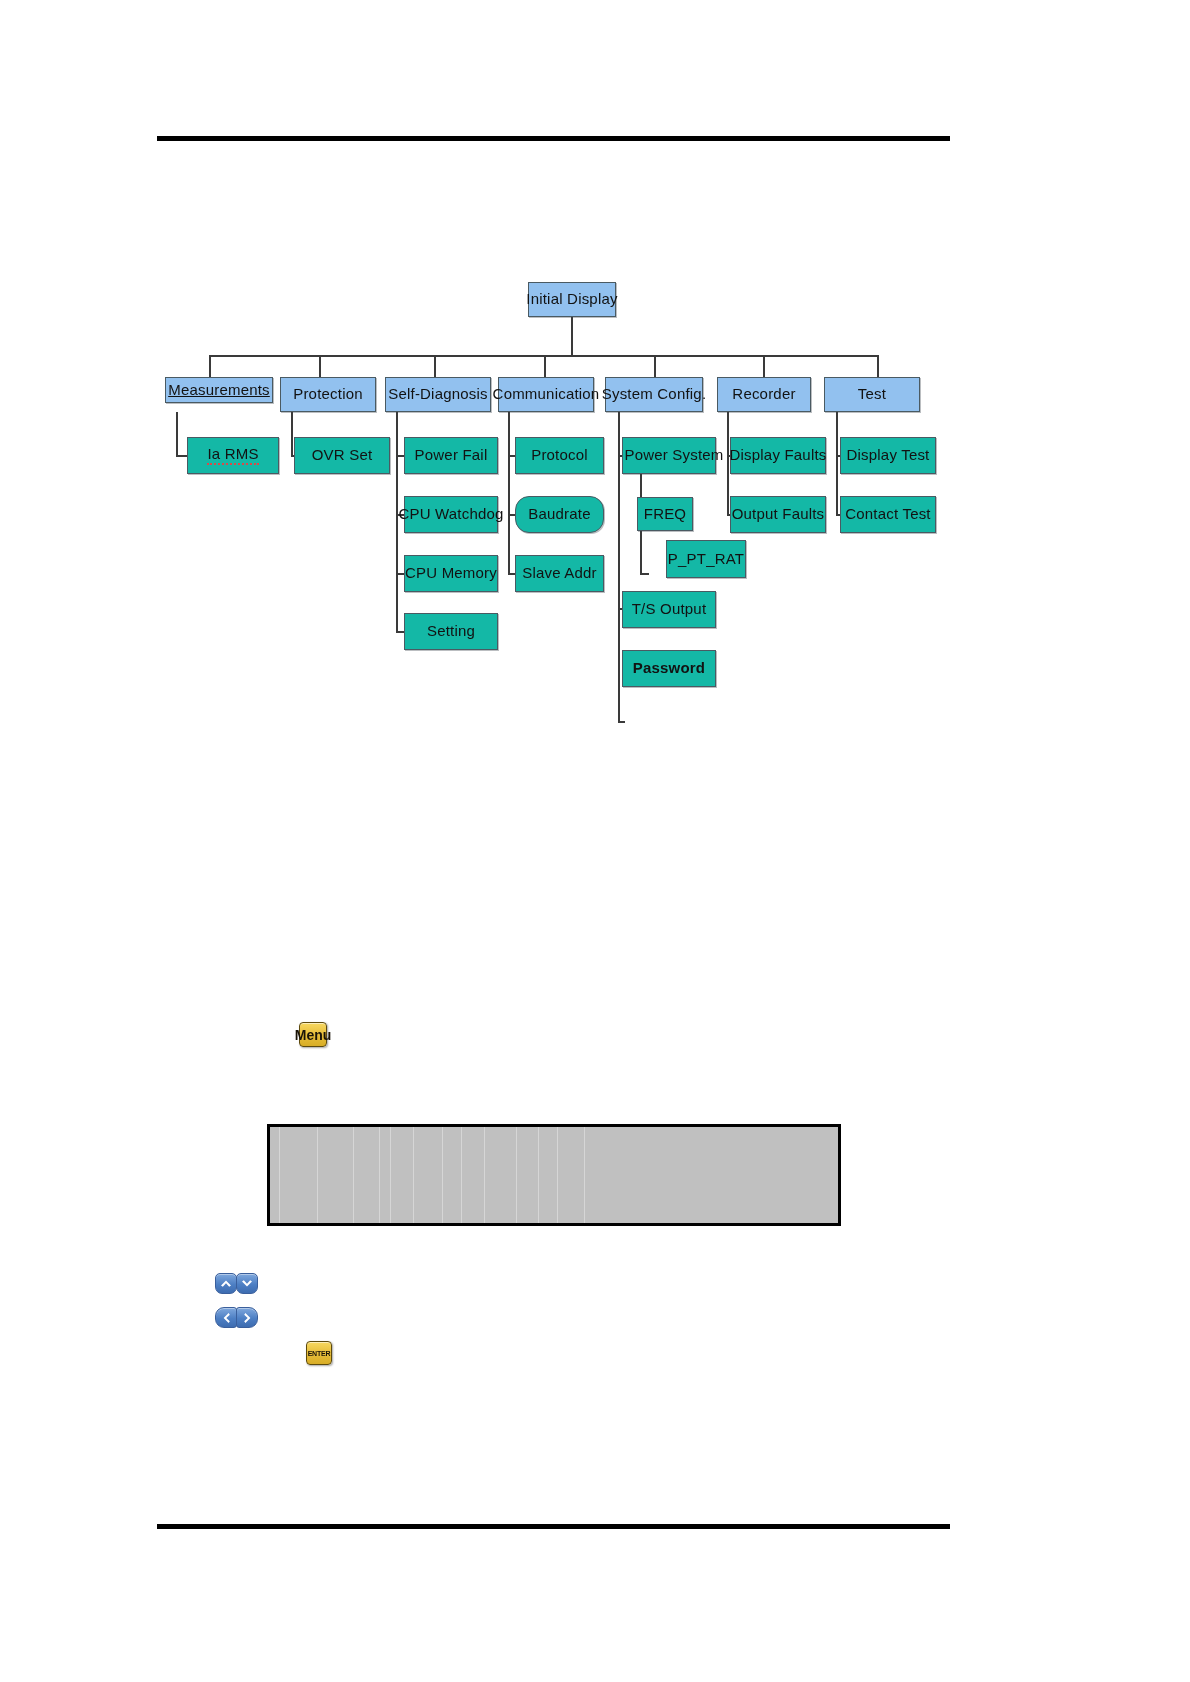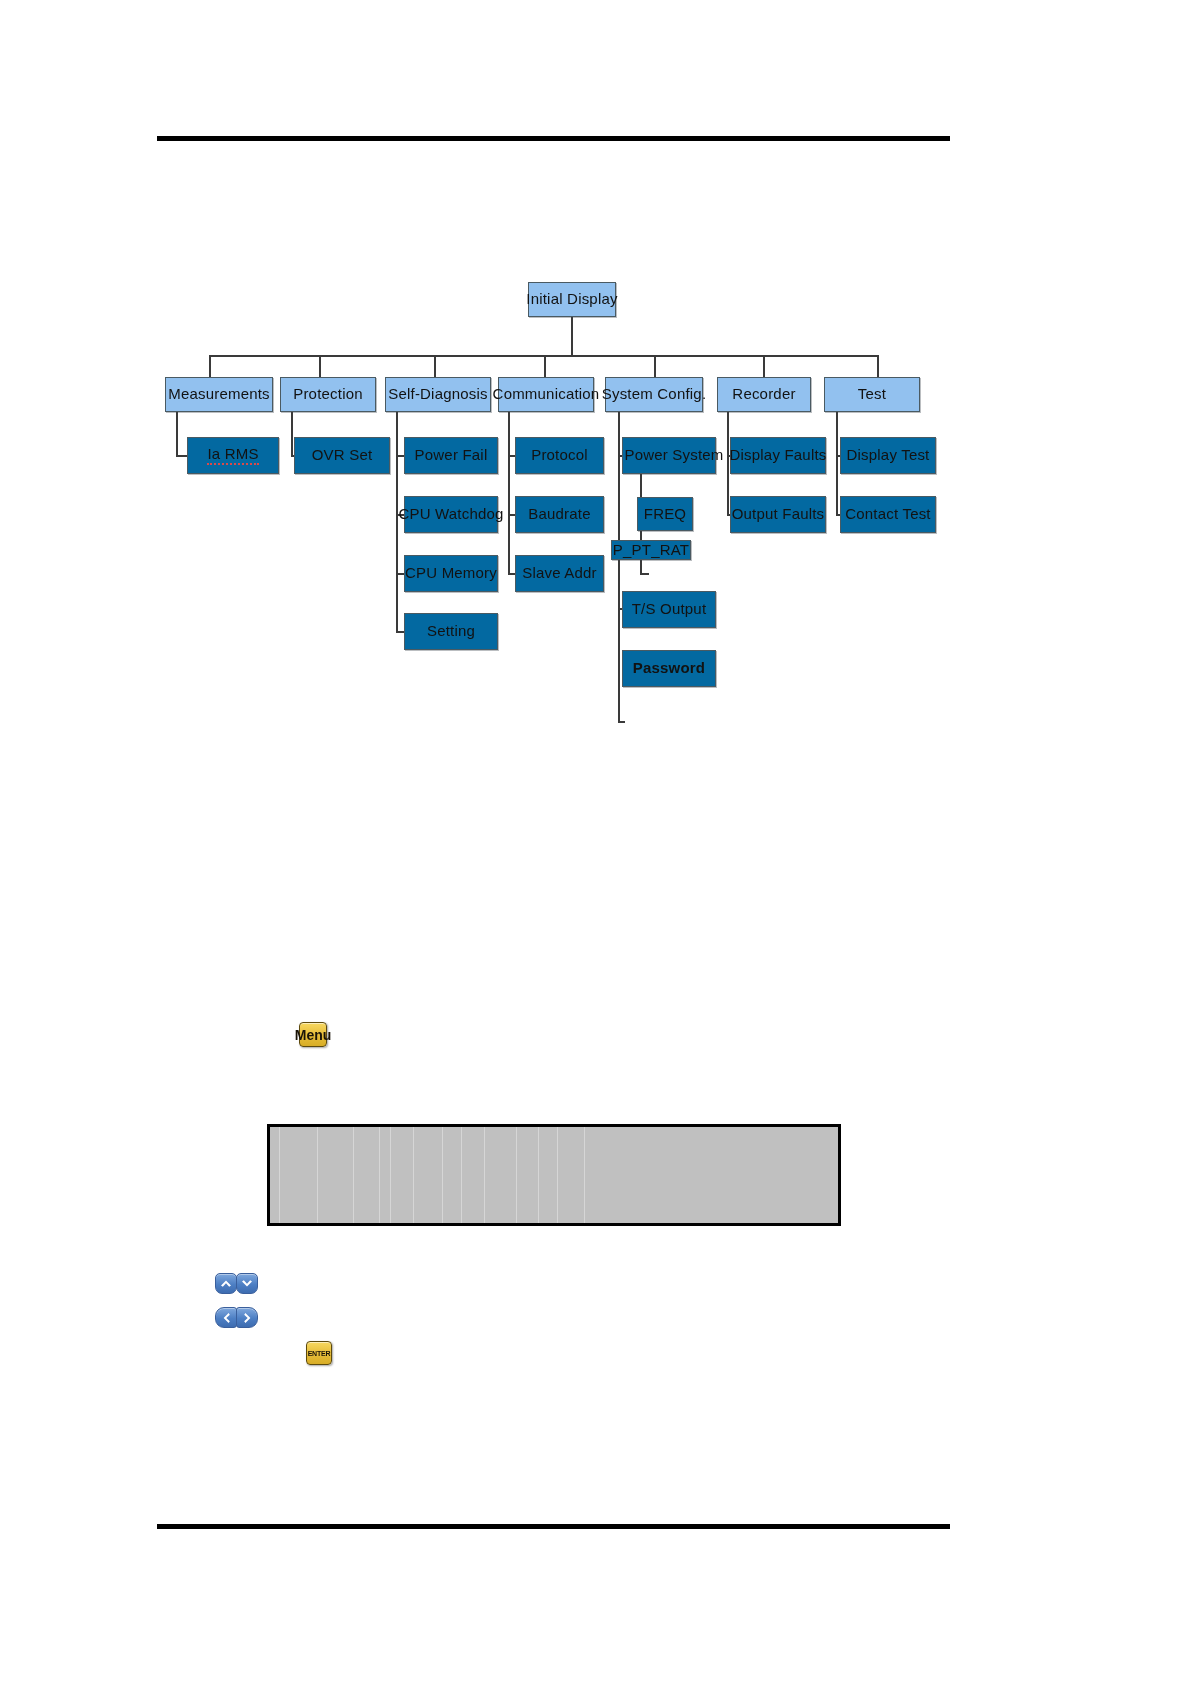--- a/index.html
+++ b/index.html
@@ -56,21 +56,21 @@
     font-size: 15px;
     color: #121212;
     letter-spacing: 0.2px;
     line-height: 1.1;
     white-space: nowrap;
     box-shadow: 1px 1px 0 rgba(60,70,78,0.35);
   }
   .node.level0,
   .node.level1 { background: #92c1ef; }
   .node.level2,
-  .node.level3 { background: #0369a1; }
+  .node.level3 { background: #14b8a6; }
 
   .node .spell {
     border-bottom: 2px dotted #d94a4a;
     padding-bottom: 0px;
   }
 
   
   .key-gold {
     position: absolute;
     box-sizing: border-box;
@@ -143,21 +143,21 @@
   <div class="conn h" style="left:209px; top:355px; width:669px;"></div>
 
   <div class="conn v" style="left:209px; top:355px; height:23px;"></div>
   <div class="conn v" style="left:319px; top:355px; height:23px;"></div>
   <div class="conn v" style="left:434px; top:355px; height:23px;"></div>
   <div class="conn v" style="left:544px; top:355px; height:23px;"></div>
   <div class="conn v" style="left:654px; top:355px; height:23px;"></div>
   <div class="conn v" style="left:763px; top:355px; height:23px;"></div>
   <div class="conn v" style="left:877px; top:355px; height:23px;"></div>
 
-  <div class="node level1" style="left:165px; top:377px; width:108px; height:35px;">
+  <div class="node level1" style="left:165px; top:377px; width:108px; height:26px;text-decoration:underline;">
     <span>Measurements</span>
   </div>
   <div class="node level1" style="left:280px; top:377px; width:96px; height:35px;">
     <span>Protection</span>
   </div>
   <div class="node level1" style="left:385px; top:377px; width:106px; height:35px;">
     <span>Self-Diagnosis</span>
   </div>
   <div class="node level1" style="left:498px; top:377px; width:96px; height:35px;">
     <span>Communication</span>
@@ -204,21 +204,21 @@
   </div>
 
   <div class="conn v" style="left:508px; top:412px; height:162px;"></div>
   <div class="conn h" style="left:508px; top:455px; width:9px;"></div>
   <div class="conn h" style="left:508px; top:514px; width:9px;"></div>
   <div class="conn h" style="left:508px; top:573px; width:9px;"></div>
 
   <div class="node level2" style="left:515px; top:437px; width:89px; height:37px;">
     <span>Protocol</span>
   </div>
-  <div class="node level2" style="left:515px; top:496px; width:89px; height:37px;">
+  <div class="node level2" style="left:515px; top:496px; width:89px; height:37px;border-radius:14px;">
     <span>Baudrate</span>
   </div>
   <div class="node level2" style="left:515px; top:555px; width:89px; height:37px;">
     <span>Slave Addr</span>
   </div>
 
   <div class="conn v" style="left:618px; top:412px; height:310px;"></div>
   <div class="conn h" style="left:618px; top:455px; width:7px;"></div>
   <div class="conn h" style="left:618px; top:608px; width:7px;"></div>
   <div class="conn h" style="left:618px; top:721px; width:7px;"></div>
@@ -227,21 +227,21 @@
     <span>Power System</span>
   </div>
 
   <div class="conn v" style="left:640px; top:474px; height:101px;"></div>
   <div class="conn h" style="left:640px; top:514px; width:9px;"></div>
   <div class="conn h" style="left:640px; top:573px; width:9px;"></div>
 
   <div class="node level3" style="left:637px; top:497px; width:56px; height:34px;">
     <span>FREQ</span>
   </div>
-  <div class="node level3" style="left:611px; top:540px; width:80px; height:20px;">
+  <div class="node level3" style="left:666px; top:540px; width:80px; height:38px;">
     <span>P_PT_RAT</span>
   </div>
 
   <div class="node level2" style="left:622px; top:591px; width:94px; height:37px;">
     <span>T/S Output</span>
   </div>
   <div class="node level2" style="left:622px; top:650px; width:94px; height:37px;font-weight:bold;">
     <span>Password</span>
   </div>
 

